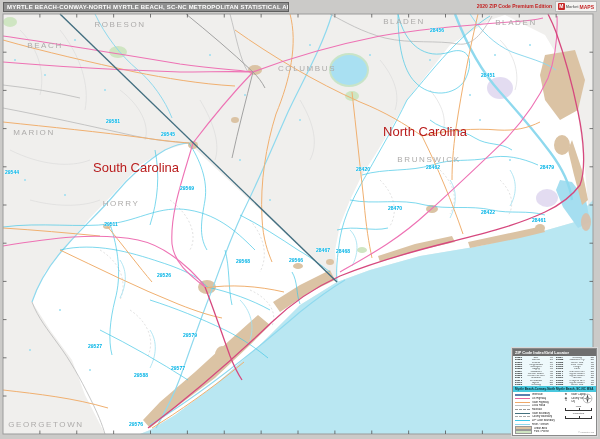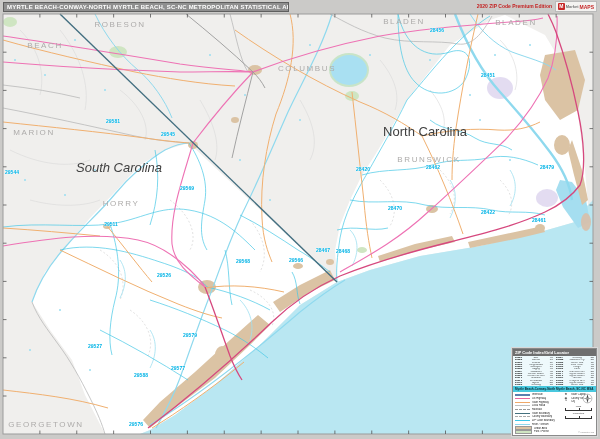--- a/index.html
+++ b/index.html
@@ -12,21 +12,21 @@
   #edition{position:absolute;right:48px;top:3px;font-size:5px;font-weight:bold;color:#c42222;}
   #logo{position:absolute;right:3px;top:1px;width:42px;height:11px;background:#f4f3f1;border:1px solid #bbb;
         box-sizing:border-box;display:flex;align-items:center;gap:1px;padding:0 2px;}
   #logo .glyph{width:7px;height:7px;background:#c62828;border-radius:1px;color:#fff;font-size:5px;
         font-weight:bold;text-align:center;line-height:7px;}
   #logo .t1{font-size:4px;color:#777;font-weight:bold;}
   #logo .t2{font-size:5px;color:#c62828;font-weight:bold;}
   
   .county{position:absolute;transform:translate(-50%,-50%);color:#adabaa;font-size:8px;
           letter-spacing:1.6px;white-space:nowrap;}
-  .state{position:absolute;transform:translate(-50%,-50%);color:#404040;font-size:13px;white-space:nowrap;}
+  .state{position:absolute;transform:translate(-50%,-50%);color:#b91c1c;font-size:13px;white-space:nowrap;}
   .zip{position:absolute;transform:translate(-50%,-50%);color:#00b3e6;font-size:5px;font-weight:bold;
        white-space:nowrap;text-shadow:0 0 1px #fff,0 0 1px #fff,0 0 2px #fff;}
   
   #legend{position:absolute;left:512px;top:348px;width:85px;height:88px;background:#fff;
           border:1px solid #8a8a8a;box-sizing:border-box;box-shadow:0 0 0 1px #d8d8d8;}
   #idxhdr{height:7px;background:#6f6f6f;color:#fff;font-size:4px;font-weight:bold;line-height:7px;padding-left:2px;
           white-space:nowrap;overflow:hidden;}
   #idxbody{height:30px;background:#eef9fc;display:flex;gap:3px;padding:1px 2px;box-sizing:border-box;overflow:hidden;}
   .idxcol{flex:1;min-width:0;}
   .idxrow{display:flex;justify-content:space-between;font-size:2.6px;line-height:2.25px;color:#333;white-space:nowrap;overflow:hidden;}
@@ -295,21 +295,21 @@
 
   <div id="titlebar">MYRTLE BEACH-CONWAY-NORTH MYRTLE BEACH, SC-NC METROPOLITAN STATISTICAL AREA</div>
   <div id="edition">2020 ZIP Code Premium Edition</div>
   <div id="logo">
     <span class="glyph">M</span>
     <span class="t1">Market</span>
     <span class="t2">MAPS</span>
   </div>
 
   <div id="labels">
-      <div class="state" style="left: 119px; top: 167px; font-style: italic;">South Carolina</div>
+      <div class="state" style="left: 136px; top: 167px;">South Carolina</div>
       <div class="state" style="left: 425px; top: 131px;">North Carolina</div>
       <div class="county" style="left: 45px; top: 45px;">BEACH</div>
       <div class="county" style="left: 34px; top: 132px;">MARION</div>
       <div class="county" style="left: 120px; top: 24px; text-align: right;">ROBESON</div>
       <div class="county" style="left: 307px; top: 68px;">COLUMBUS</div>
       <div class="county" style="left: 404px; top: 21px;">BLADEN</div>
       <div class="county" style="left: 516px; top: 22px;">BLADEN</div>
       <div class="county" style="left: 121px; top: 203px;">HORRY</div>
       <div class="county" style="left: 429px; top: 159px;">BRUNSWICK</div>
       <div class="county" style="left: 46px; top: 424px;">GEORGETOWN</div>

